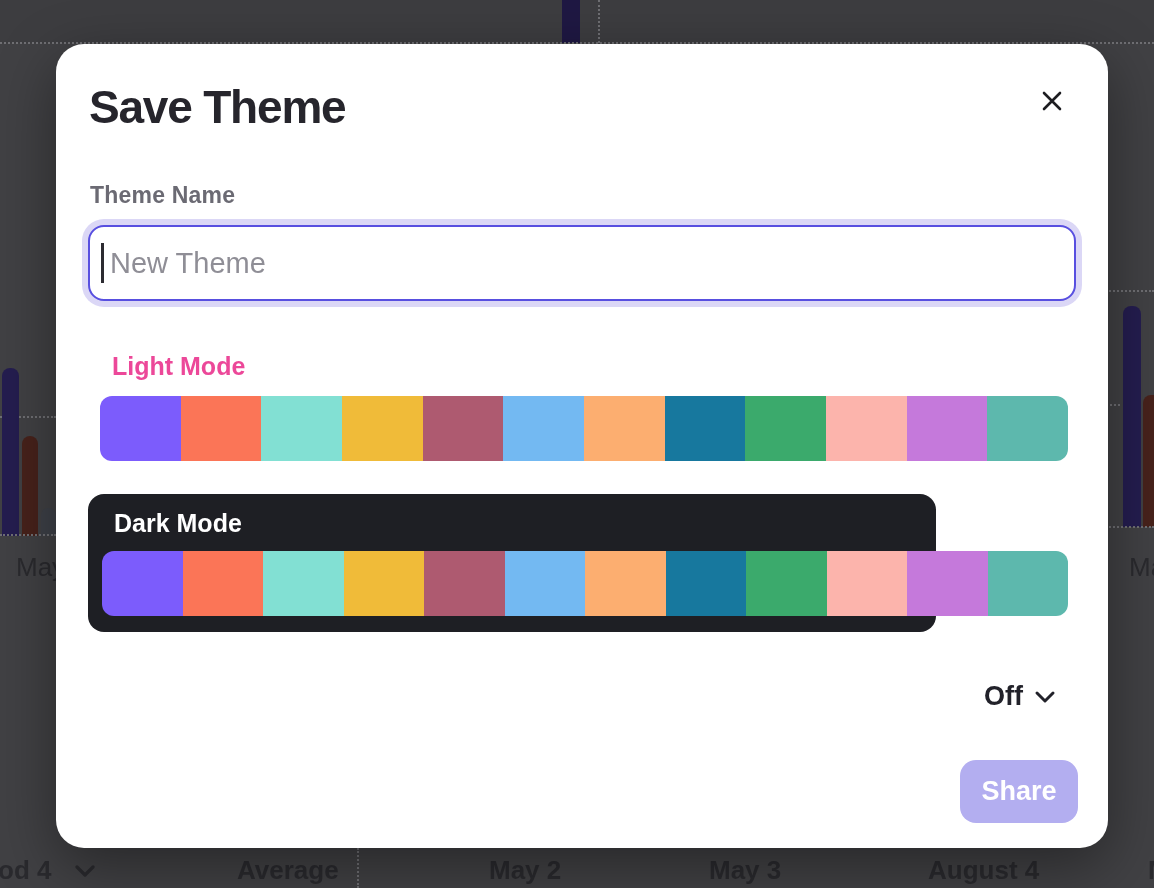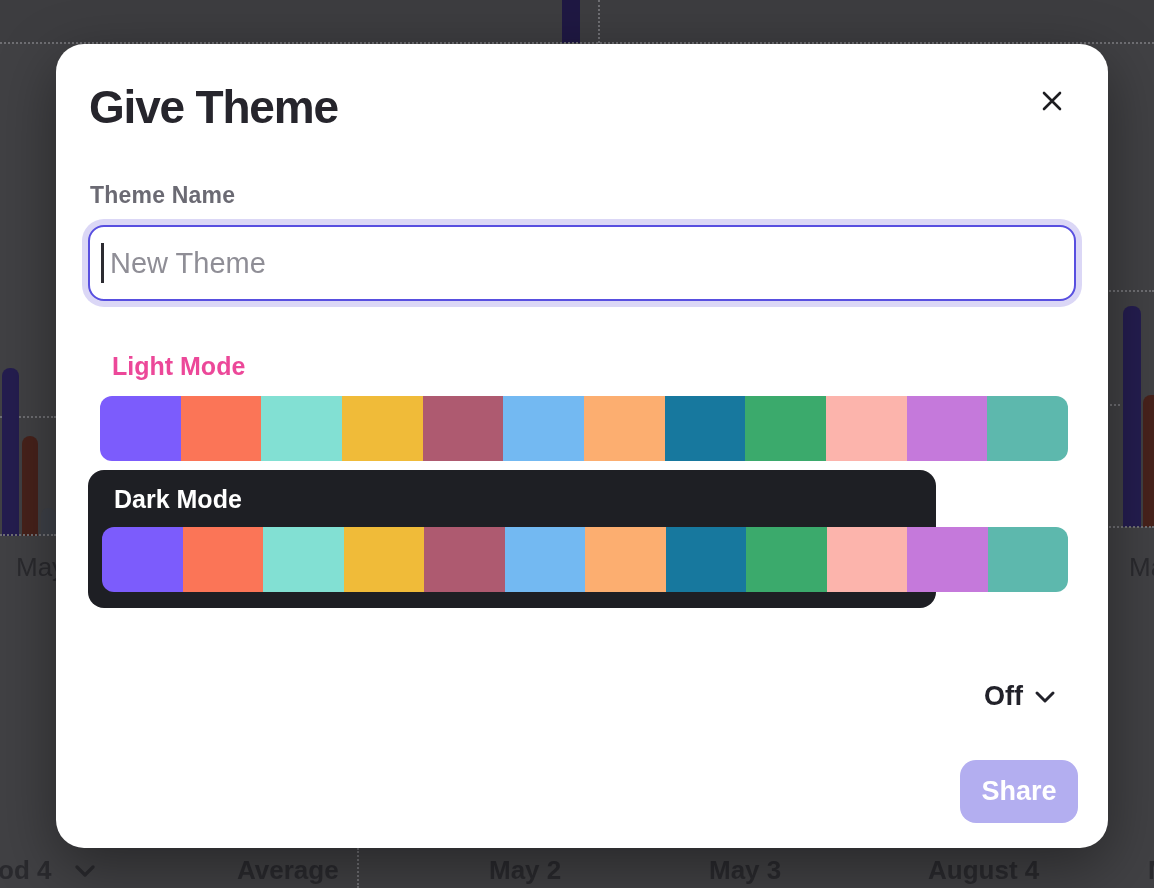--- a/index.html
+++ b/index.html
@@ -33,21 +33,21 @@
                  font-size:29px; color:#2C2B31; padding-left:20px; outline:none; }
   .theme-input::placeholder { color:#8F8E96; }
   .caret { left:45px; top:199px; width:2.5px; height:40px; background:#2C2B31; }
 
   .section-label { font-size:25px; font-weight:bold; color:#ec4899; }
   .light-label { left:56px; top:308px; }
   .palette { display:flex; overflow:hidden; border-radius:12px; }
   .light-palette { left:44px; top:352px; width:968px; height:65px; }
   .swatch { flex:1 1 0; }
 
-  .dark-card { left:32px; top:426px; width:848px; height:138px; background:#1E1F24;
+  .dark-card { left:32px; top:450px; width:848px; height:138px; background:#1E1F24;
                border-radius:16px; }
   .dark-label { left:26px; top:15px; color:#FFFFFF; }
   .dark-palette { left:14px; top:57px; width:966px; height:65px; }
 
   .access-label { left:34px; top:637px; font-size:27px; color:#1F1F26; }
   .off-group { top:637px; right:52px; display:flex; align-items:center; gap:11px;
                background:none; border:none; cursor:pointer;
                font-family:"Liberation Sans",sans-serif; }
   .off-value { font-size:27px; font-weight:bold; color:#22222A; }
 
@@ -93,21 +93,21 @@
   <div class="abs bd-label" style="left:237px; top:855px;">Average</div>
   <div class="abs dotted-v" style="left:357px; top:848px; height:40px;"></div>
   <div class="abs bd-label" style="left:489px; top:855px;">May 2</div>
   <div class="abs bd-label" style="left:709px; top:855px;">May 3</div>
   <div class="abs bd-label" style="left:928px; top:855px;">August 4</div>
   <div class="abs bd-label clip" style="left:1148px; top:855px; width:6px;">M</div>
 </div>
 
 <div id="modal" class="abs">
 
-  <h1 class="abs modal-title">Give Theme</h1>
+  <h1 class="abs modal-title">Save Theme</h1>
 
   <button class="abs close-btn">
     <span style="display:inline-flex;">
       <svg width="24" height="24" viewBox="0 0 24 24">
           <path d="M4 4 L20 20 M20 4 L4 20" stroke="#1D1D21" stroke-width="2.6" stroke-linecap="round"></path>
         </svg>
     </span>
   </button>
 
   <div class="abs field-label">Theme Name</div>

